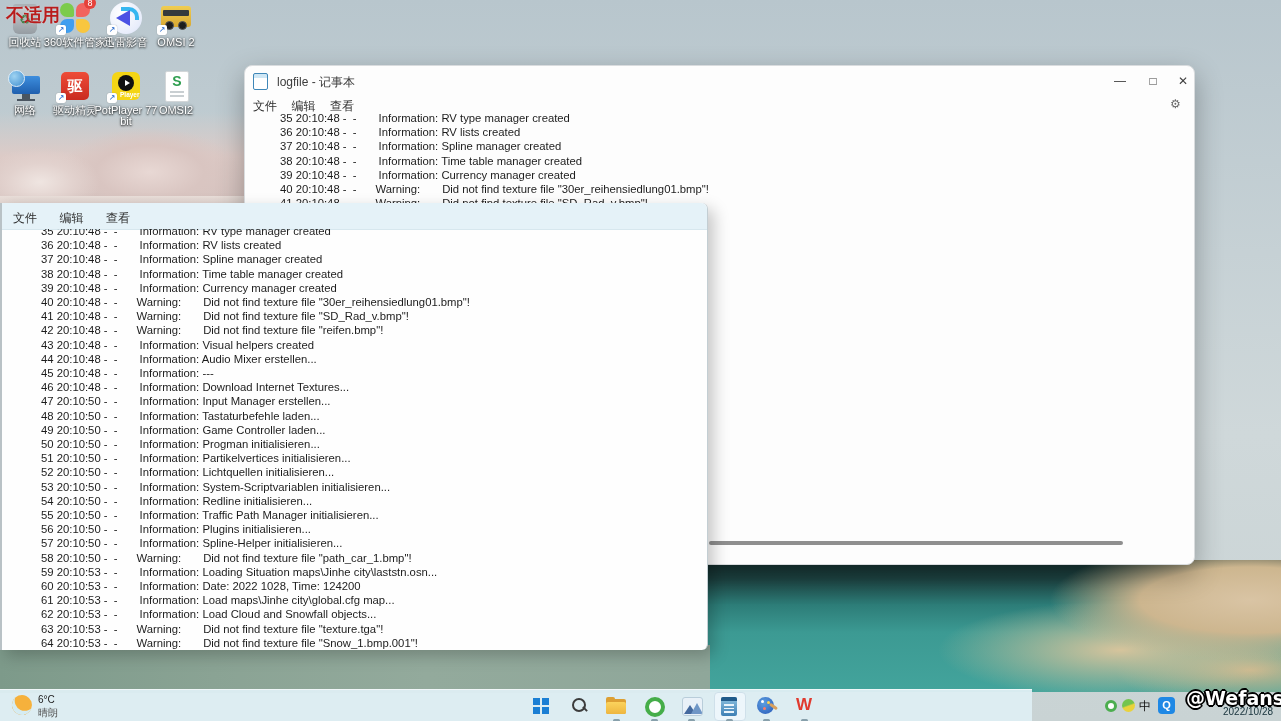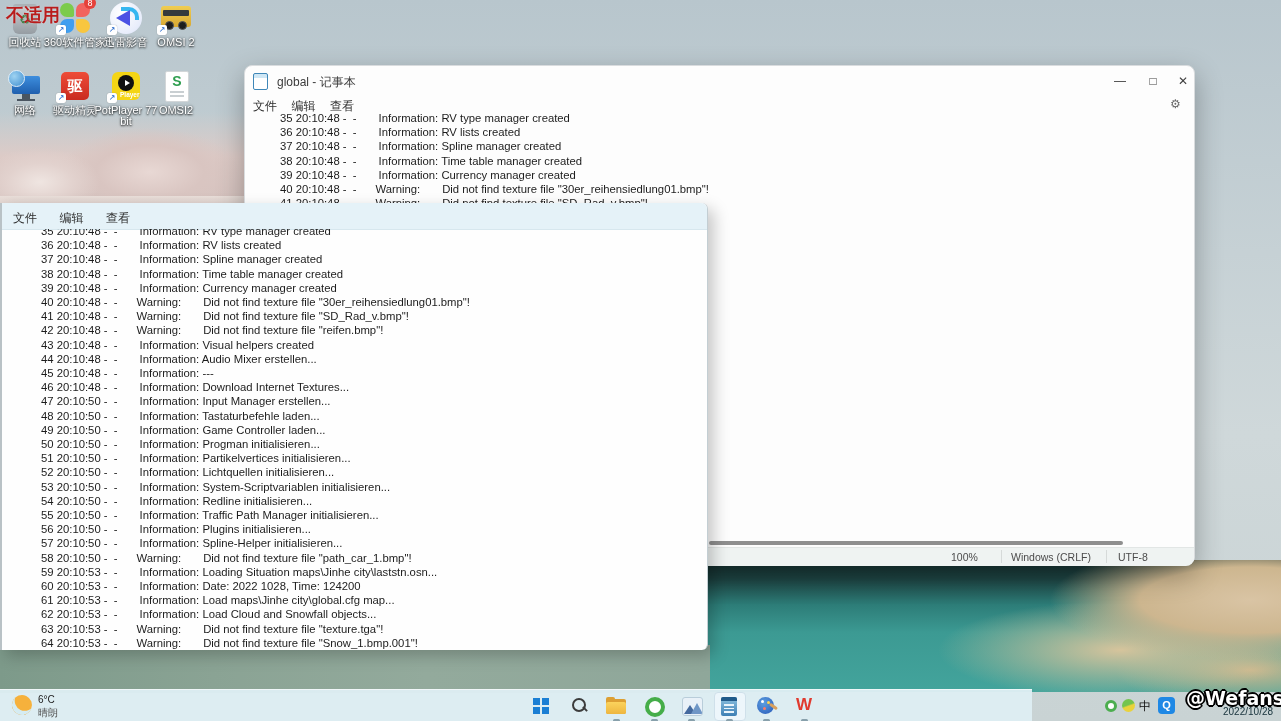--- a/index.html
+++ b/index.html
@@ -260,42 +260,35 @@
       </div>
   </div>
   <div class="dlabel">OMSI2</div>
 </div>
 
 <div class="abs" id="marker-text">不适用</div>
 
 <div class="abs" id="win-back">
   <div class="abs" id="wb-titlebar">
     <div class="abs" id="wb-appicon"></div>
-    <div class="abs" id="wb-title">global - 记事本</div>
+    <div class="abs" id="wb-title">logfile - 记事本</div>
     <div class="abs wc" id="wb-min">—</div>
     <div class="abs wc" id="wb-max">□</div>
     <div class="abs wc" id="wb-close">✕</div>
   </div>
   <div class="abs" id="wb-menus">
     <span class="menu-item">文件</span>
     <span class="menu-item">编辑</span>
     <span class="menu-item">查看</span>
   </div>
   <div class="abs" id="wb-gear">⚙</div>
   <div class="abs" id="wb-content">
     <div class="logtext" id="wb-lines"><div>35 20:10:48 -  -       Information: RV type manager created</div><div>36 20:10:48 -  -       Information: RV lists created</div><div>37 20:10:48 -  -       Information: Spline manager created</div><div>38 20:10:48 -  -       Information: Time table manager created</div><div>39 20:10:48 -  -       Information: Currency manager created</div><div>40 20:10:48 -  -      Warning:       Did not find texture file "30er_reihensiedlung01.bmp"!</div><div>41 20:10:48 -  -      Warning:       Did not find texture file "SD_Rad_v.bmp"!</div></div>
   </div>
   <div class="abs" id="wb-hscroll"></div>
-  <div class="abs" id="wb-status">
-    <span class="sb-item" id="sb-zoom">100%</span>
-    <span class="sb-sep" id="sb-sep1"></span>
-    <span class="sb-item" id="sb-eol">Windows (CRLF)</span>
-    <span class="sb-sep" id="sb-sep2"></span>
-    <span class="sb-item" id="sb-enc">UTF-8</span>
-  </div>
 </div>
 
 <div class="abs" id="win-front">
   <div class="abs" id="wf-menubar">
     <div class="abs" id="wf-menus">
       <span class="menu-item">文件</span>
       <span class="menu-item">编辑</span>
       <span class="menu-item">查看</span>
     </div>
   </div>

